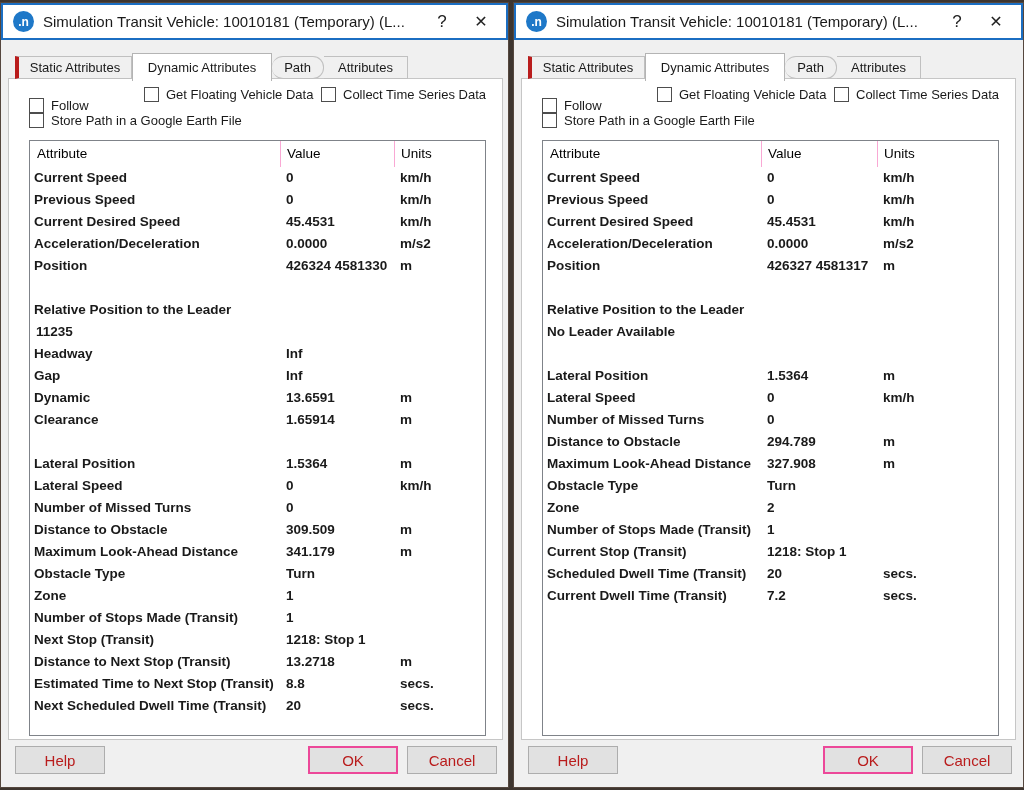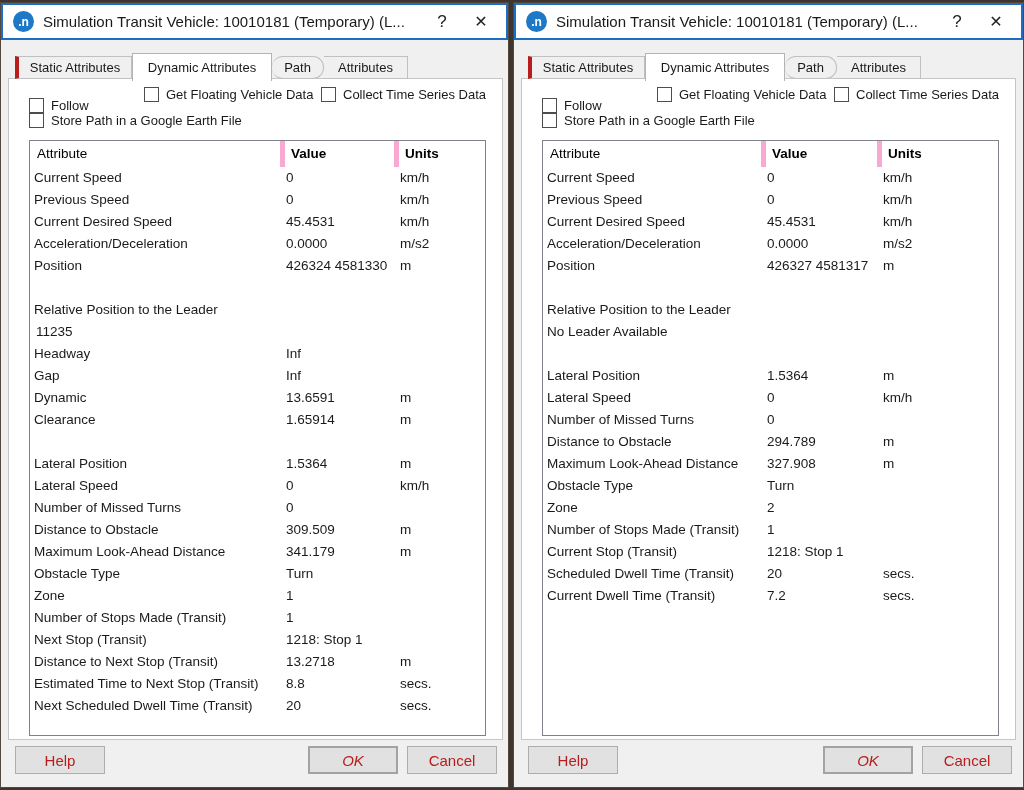--- a/index.html
+++ b/index.html
@@ -60,38 +60,38 @@
   .cb2 { top:7px;  left:135px; }
   .cb3 { top:7px;  left:312px; }
   .cb4 { top:33px; left:20px; }
 
   
   .attr-table {
     position:absolute; top:61px; left:20px; width:457px; height:596px;
     background:#ffffff; border:1px solid #7f8389; box-sizing:border-box; overflow:hidden;
   }
   .thead { display:flex; height:26px; line-height:25px; font-size:13.5px; color:#000; }
-  .trow  { display:flex; height:22px; line-height:22px; font-size:13.5px; }
+  .trow  { display:flex; height:22px; line-height:22px; font-size:13.5px;font-weight:bold; }
   .tcell { box-sizing:border-box; white-space:nowrap; overflow:hidden; }
   .c0 { width:250px; padding-left:4px; }
   .c1 { width:114px; padding-left:6px; }
   .c2 { flex:1;      padding-left:6px; }
   .thead .c0 { padding-left:7px; }
-  .thead .sep { border-left:5px solid #f9a8d4;font-weight:bold; }
+  .thead .sep { border-left:1px solid #f9a8d4; }
   .win-b .c0 { width:218px; }
   .win-b .c1 { width:116px; }
 
   
   .btn {
     position:absolute; bottom:13px; width:90px; height:28px;
     background:#e1e1e1; border:1px solid #adadad;
     font-family:inherit; font-size:15px; color:#b91c1c;
   }
   .btn-help   { left:14px; }
-  .btn-ok     { right:110px; border:2px solid #a3a3a3;font-style:italic; }
+  .btn-ok     { right:110px; border:2px solid #ec4899; }
   .btn-cancel { right:11px; }
 </style>
 </head>
 <body>
 
 <div class="window win-a">
   <div class="titlebar">
     <div class="app-icon">
       <span>.n</span>
     </div>

